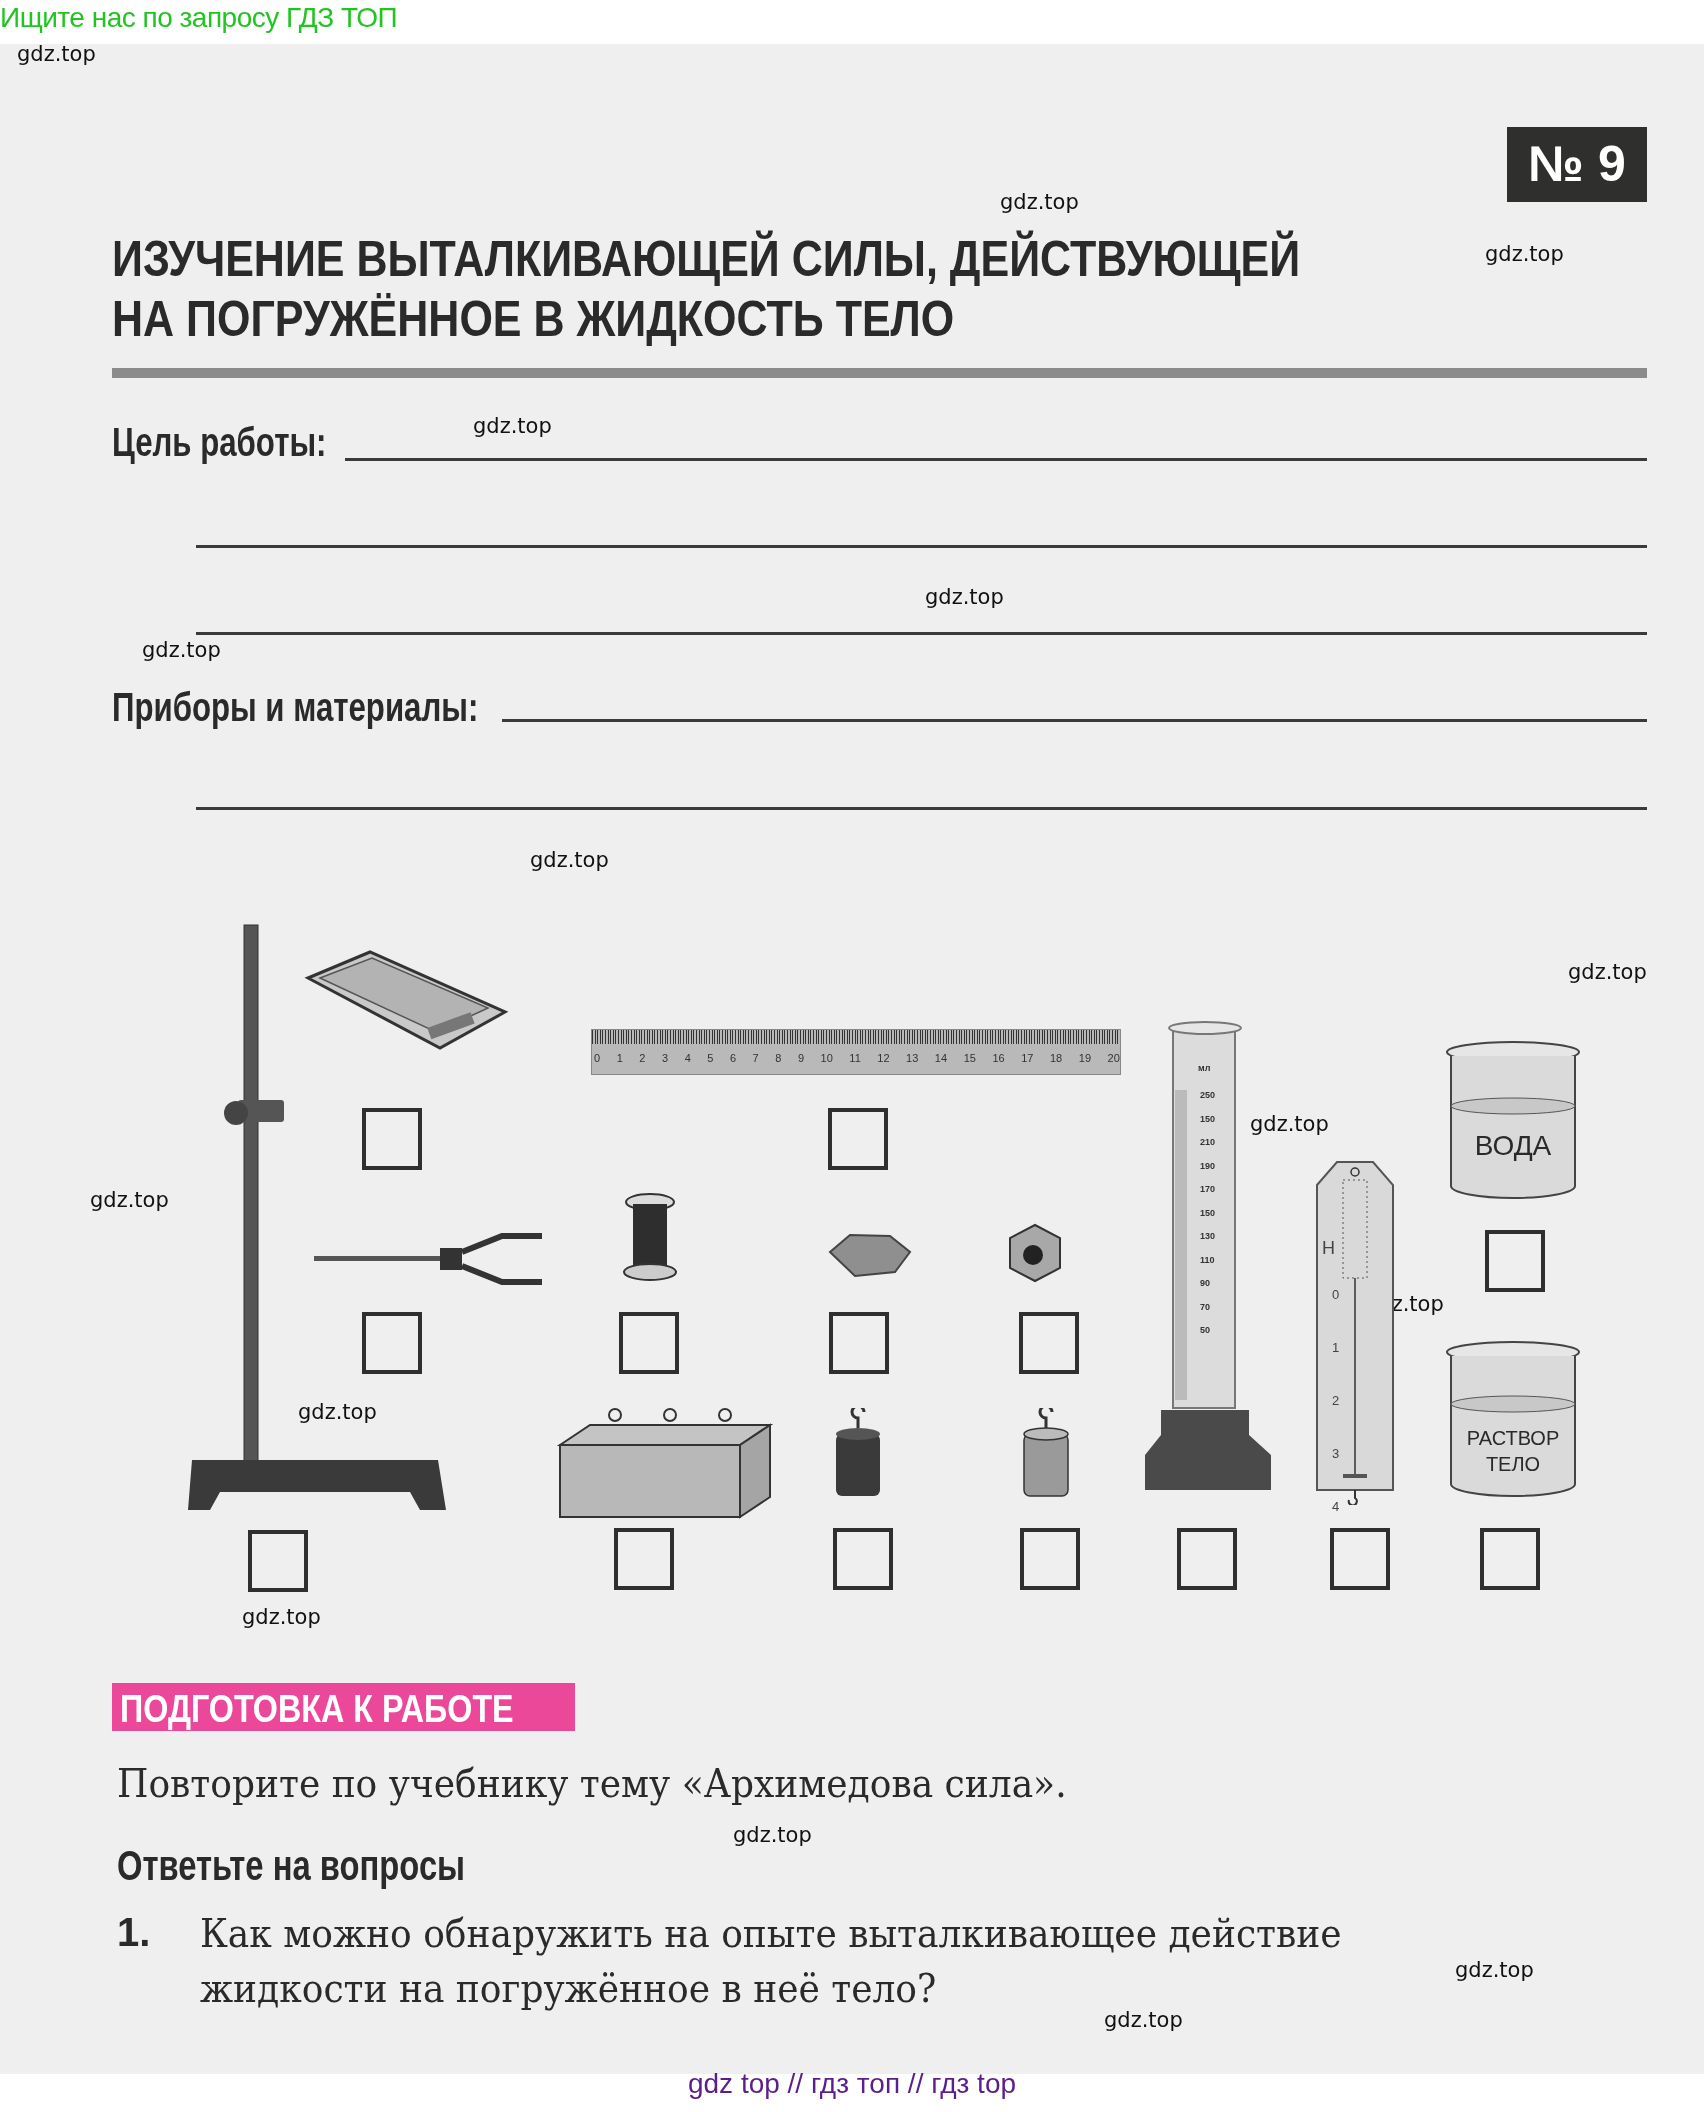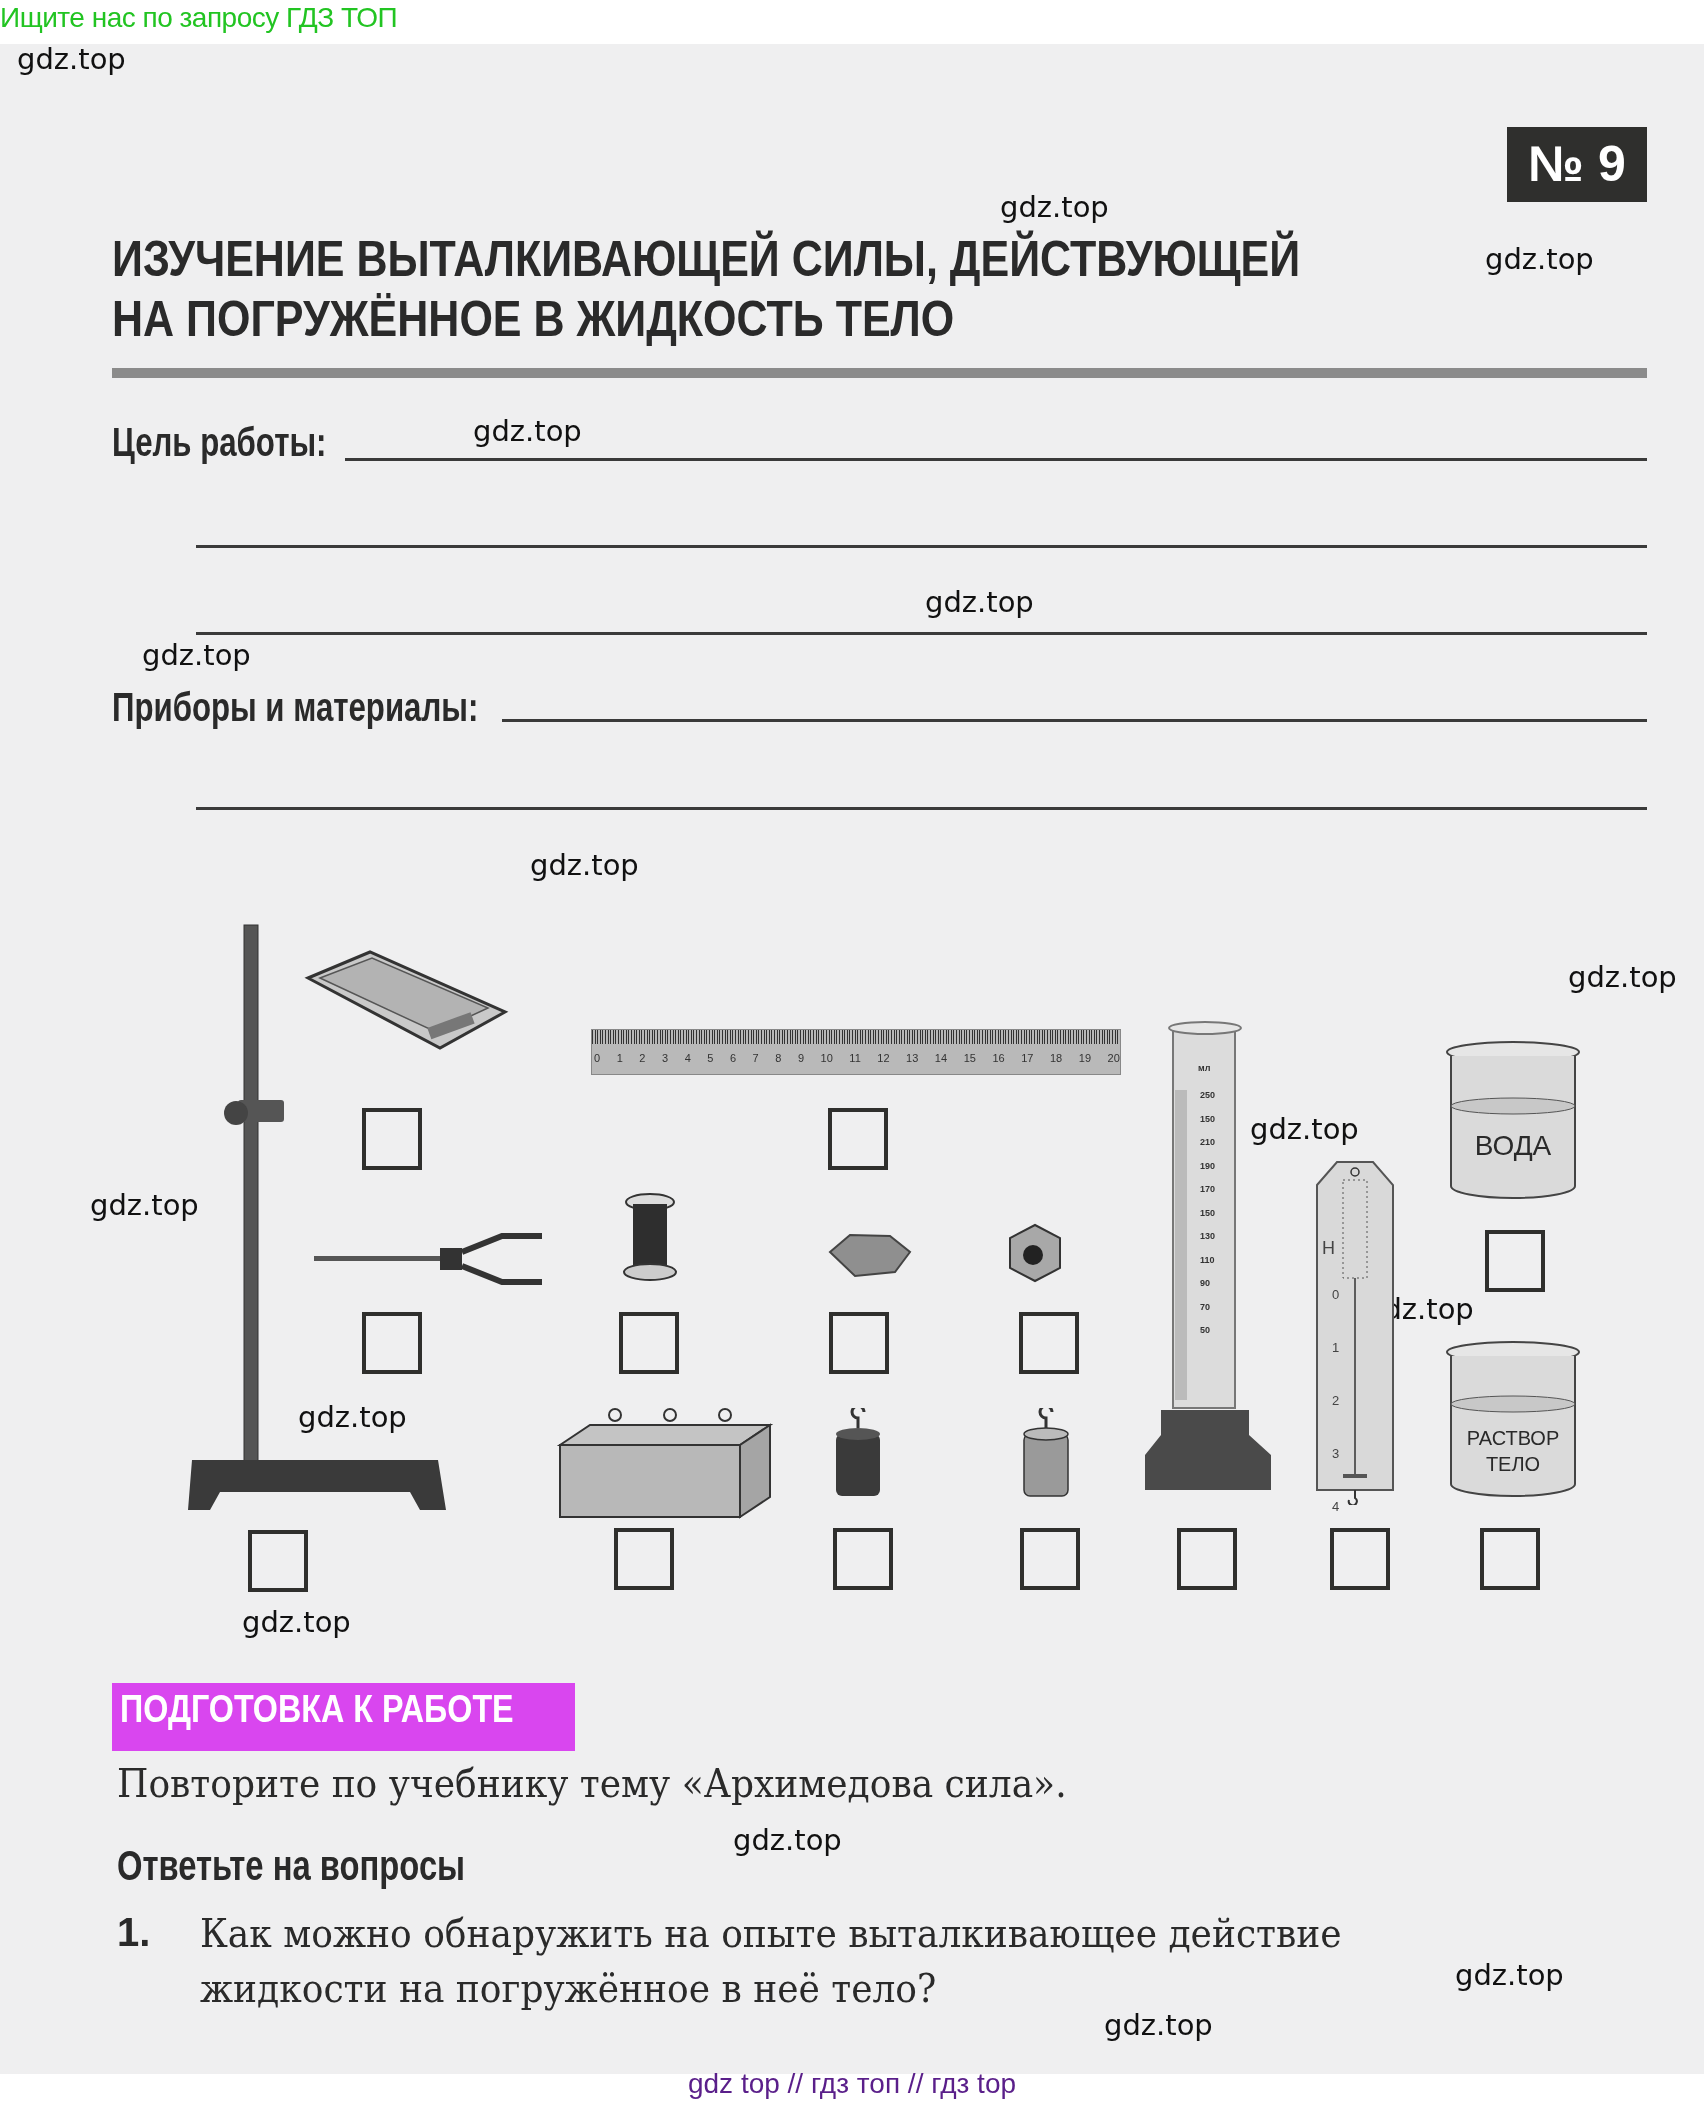--- a/index.html
+++ b/index.html
@@ -6,40 +6,40 @@
   html, body { width: 1704px; height: 2112px; background: #ffffff; overflow: hidden; }
   body { position: relative; font-family: "Liberation Sans", sans-serif; color: #2b2b2b; }
   .page { position: absolute; left: 0; top: 0; width: 1704px; height: 2112px; }
   .paper { position: absolute; left: 0; top: 44px; width: 1704px; height: 2030px; background: #efeff0; }
   .abs { position: absolute; }
 
   .top-ad { position: absolute; top: 2px; left: 0; width: 1704px; text-align: left; color: #22c422;
     font-size: 28px; font-family: "Liberation Sans", sans-serif; letter-spacing: -0.5px; }
   .bottom-ad { position: absolute; top: 2068px; left: 0; width: 1704px; text-align: center; color: #5a1f8a;
     font-size: 28px; }
-  .wm { position: absolute; font-size: 29px; color: #111; font-family: "DejaVu Sans", sans-serif; }
+  .wm { position: absolute; font-size: 21px; color: #111; font-family: "DejaVu Sans", sans-serif; }
 
   .lab-bar { position: absolute; left: 112px; top: 130px; width: 1395px; height: 72px; background: #a9a9a9;
     background-image: repeating-linear-gradient(0deg, rgba(0,0,0,0.05) 0 1px, transparent 1px 3px); }
   .lab-bar-label { position: absolute; right: 18px; top: 8px; font-size: 52px; color: #2a2a2a; letter-spacing: 1px;
     font-family: "Liberation Sans", sans-serif; transform: scaleX(0.92); transform-origin: right center; }
   .lab-num { position: absolute; left: 1507px; top: 127px; width: 140px; height: 75px; background: #2f2f2d;
     color: #fff; font-size: 50px; font-weight: bold; text-align: center; line-height: 75px; }
 
   .title { position: absolute; left: 112px; font-size: 50px; font-weight: bold; color: #2a2a2a;
     transform: scaleX(0.86); transform-origin: left center; white-space: nowrap; }
   .thick-rule { position: absolute; left: 112px; top: 368px; width: 1535px; height: 10px; background: #8b8b8b; }
 
   .label-bold { position: absolute; font-size: 40px; font-weight: bold; color: #2a2a2a;
     transform: scaleX(0.78); transform-origin: left center; white-space: nowrap; }
   .write-line { position: absolute; height: 3px; background: #3a3a3a; }
 
   .ans-box { position: absolute; width: 60px; height: 62px; border: 4px solid #2f2f2d; background: transparent; }
 
-  .section-badge { position: absolute; left: 112px; top: 1683px; width: 463px; height: 68px; background: #d946ef;
+  .section-badge { position: absolute; left: 112px; top: 1683px; width: 463px; height: 48px; background: #ec4899;
     color: #fff; font-size: 38px; font-weight: bold; line-height: 52px; padding-left: 8px;
     white-space: nowrap; }
   .section-badge span { display: inline-block; transform: scaleX(0.85); transform-origin: left center; }
   .serif-text { position: absolute; font-family: "DejaVu Serif", serif; font-size: 40px; color: #2a2a2a; white-space: nowrap;
     transform: scaleX(0.9); transform-origin: left center; }
   .q-num { position: absolute; font-size: 40px; font-weight: bold; color: #2a2a2a; }
 
   
   .ruler { position: absolute; left: 591px; top: 1029px; width: 530px; height: 46px; background: #b9b9b9;
     border: 1px solid #888; }

